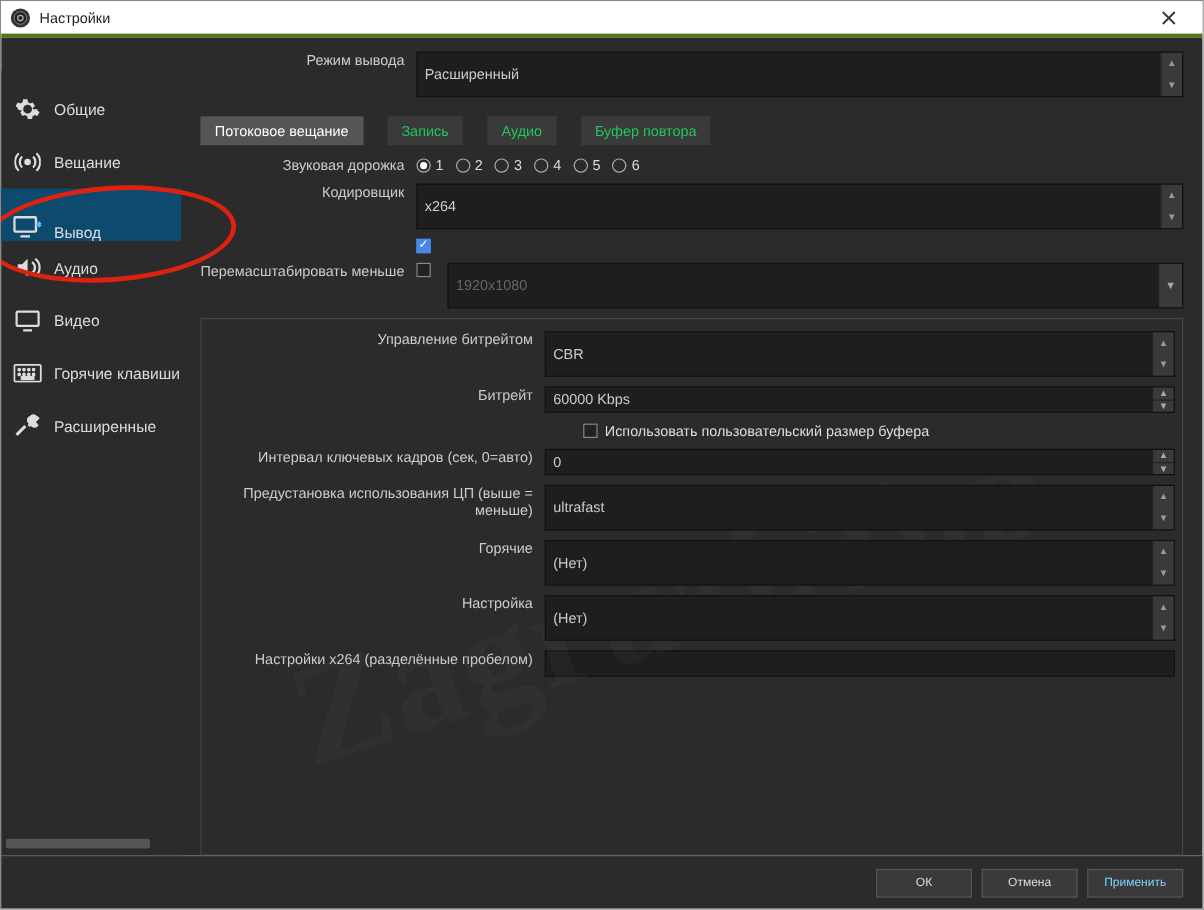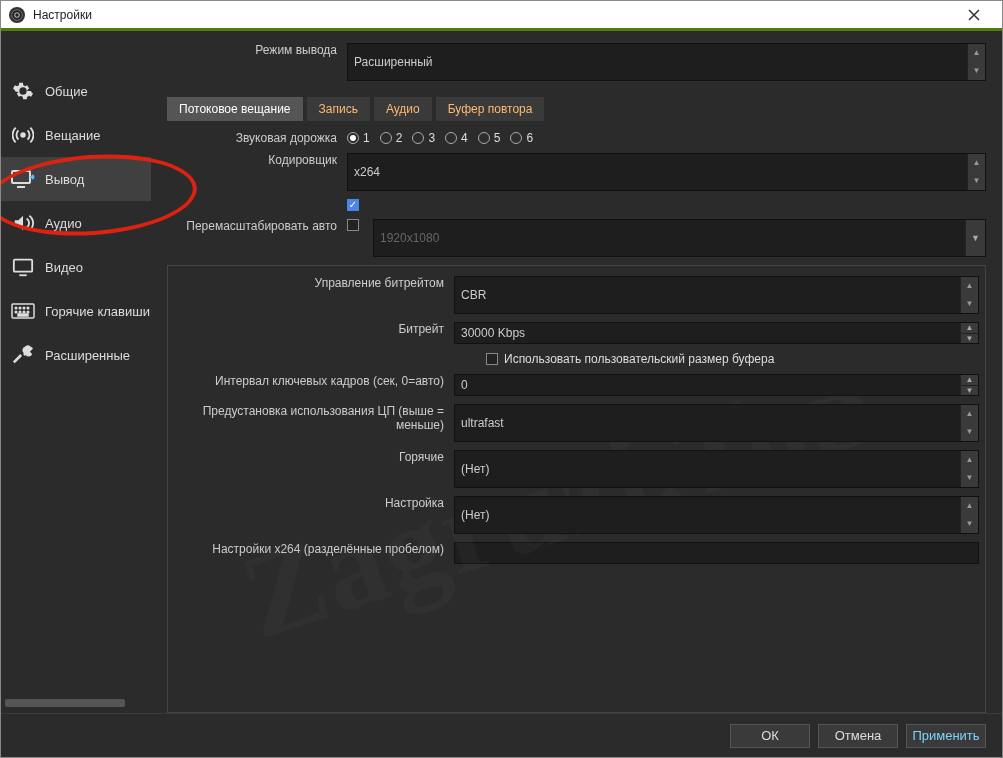--- a/index.html
+++ b/index.html
@@ -11,38 +11,38 @@
 .titlebar .app-icon { width: 16px; height: 16px; border-radius: 50%; background: #333; margin-right: 8px; display:flex;align-items:center;justify-content:center;}
 .titlebar .app-icon svg{width:12px;height:12px;}
 .titlebar .title { font-size: 12px; color: #222; flex: 1; }
 .titlebar .close { width: 40px; height: 100%; display:flex; align-items:center; justify-content:center; cursor:pointer;}
 .titlebar .close svg{width:12px;height:12px;}
 
 .body { flex:1; display:flex; background:#2b2b2b; color:#ddd; font-size:12px; overflow:hidden;}
 
 .sidebar { width: 150px; background:#2b2b2b; display:flex; flex-direction:column; padding-top:10px;margin-top:28px;}
 .sidebar-item { height:44px; display:flex; align-items:center; padding-left:10px; gap:10px; cursor:pointer; color:#ddd; font-size:13px;}
-.sidebar-item.active { background:#404040; }
+.sidebar-item.active { background:#0c4a6e;align-items:flex-end; }
 .sidebar-item .s-icon { width:24px; height:24px; display:flex; align-items:center; justify-content:center; }
 .sidebar-scroll { height:8px; background:#555; margin:auto 4px 6px 4px; border-radius:2px; width:120px;}
 
 .main { flex:1; display:flex; flex-direction:column; padding:12px 16px 0 16px; position:relative; overflow:hidden;}
 
 .row { display:flex; align-items:flex-start; margin-bottom:8px; }
 .row .label { width:180px; text-align:right; padding-right:10px; color:#ccc; font-size:12px;}
 .row .label.wide { width:280px; }
 .row .control { flex:1; }
 
 .select { background:#1e1e1e; border:1px solid #111; height:38px; display:flex; align-items:center; padding:0 6px; color:#ccc; position:relative; font-size:12px;}
 .select .spin { position:absolute; right:0; top:0; bottom:0; width:18px; background:#3a3a3a; border-left:1px solid #222; display:flex; flex-direction:column;}
 .select .spin div{flex:1; display:flex; align-items:center; justify-content:center; font-size:8px; color:#999; line-height:1;}
 .select .dd { position:absolute; right:0; top:0; bottom:0; width:20px; background:#3a3a3a; border-left:1px solid #222; display:flex; align-items:center; justify-content:center; font-size:9px; color:#aaa;}
 
-.tabs { display:flex; gap:4px; margin-bottom:10px; margin-top:8px;}
-.tab { background:#3a3a3a; padding:5px 12px; font-size:12px; color:#fdba74; cursor:pointer;}
+.tabs { display:flex; gap:20px; margin-bottom:10px; margin-top:8px;}
+.tab { background:#3a3a3a; padding:5px 12px; font-size:12px; color:#22c55e; cursor:pointer;}
 .tab.active { background:#555; color:#fff; }
 
 .tracks { display:flex; align-items:center; gap:10px; }
 .track-opt { display:flex; align-items:center; gap:4px; }
 .radio { width:12px; height:12px; border:1px solid #aaa; border-radius:50%; display:inline-flex; align-items:center; justify-content:center;}
 .radio.sel::after{content:""; width:6px; height:6px; background:#fff; border-radius:50%;}
 
 .cb { width:12px; height:12px; border:1px solid #888; background:#222; display:inline-flex; align-items:center; justify-content:center; margin-right:6px;}
 .cb.checked { background:#4a86e8; border-color:#4a86e8;}
 .cb.checked::after{content:"✓"; color:#fff; font-size:10px; line-height:1;}
@@ -50,21 +50,21 @@
 .panel { border:1px solid #444; padding:10px 6px; flex:1; overflow:auto;}
 
 .spinner { background:#1e1e1e; border:1px solid #111; height:22px; display:flex; align-items:center; padding:0 6px; color:#ccc; position:relative; font-size:12px;}
 .spinner .updown { position:absolute; right:0; top:0; bottom:0; width:18px; display:flex; flex-direction:column;}
 .spinner .updown div{flex:1; background:#3a3a3a; border-left:1px solid #222; display:flex;align-items:center;justify-content:center;font-size:8px;color:#aaa;}
 .spinner .updown div:first-child{border-bottom:1px solid #222;}
 
 .textin { background:#1e1e1e; border:1px solid #111; height:22px; color:#ccc; padding:0 6px; width:100%; font-size:12px;}
 
 .footer { height:44px; display:flex; align-items:center; justify-content:flex-end; padding:0 16px; gap:8px; background:#2b2b2b; border-top:1px solid #3a3a3a;}
-.btn { min-width:80px; height:24px; background:#3a3a3a; border:1px solid #555; color:#ddd; font-size:13px; display:flex; align-items:center; justify-content:center; cursor:pointer;}
+.btn { min-width:80px; height:24px; background:#3a3a3a; border:1px solid #555; color:#ddd; font-size:10px; display:flex; align-items:center; justify-content:center; cursor:pointer;}
 .btn.disabled{color:#7dd3fc; cursor:default;}
 
 
 .anno-ellipse { position:absolute; left:-14px; top:124px; width:210px; height:80px; border:4px solid #d21; border-radius:50%; pointer-events:none; transform:rotate(-4deg);}
 .content-wrap{position:relative; flex:1; display:flex; overflow:hidden;}
 
 
 .wm { position:absolute; font-size:120px; font-weight:700; color:rgba(120,120,120,0.08); transform:rotate(-18deg); pointer-events:none; white-space:nowrap; font-family:Georgia,serif; letter-spacing:2px; }
 .wm1{ left:80px; top:400px;}
 </style>
@@ -233,21 +233,21 @@
         </div>
 
         <div class="row">
           <div class="label"></div>
           <div class="control" style="display:flex;align-items:center;">
             <span class="cb checked"></span>
           </div>
         </div>
 
         <div class="row">
-          <div class="label">Перемасштабировать авто</div>
+          <div class="label">Перемасштабировать меньше</div>
           <div style="display:flex;align-items:center;margin-right:8px;">
             <span class="cb"></span>
           </div>
           <div class="control">
             <div class="select" style="color:#666;">
               <span>1920x1080</span>
               <div class="dd">▼</div>
             </div>
           </div>
         </div>
@@ -262,21 +262,21 @@
                     <div>▲</div>
                     <div>▼</div>
                   </div>
               </div>
             </div>
           </div>
           <div class="row">
             <div class="label wide">Битрейт</div>
             <div class="control">
               <div class="spinner">
-                <span>30000 Kbps</span>
+                <span>60000 Kbps</span>
                 <div class="updown">
                     <div>▲</div>
                     <div>▼</div>
                   </div>
               </div>
             </div>
           </div>
           <div class="row">
             <div class="label wide"></div>
             <div class="control" style="display:flex;align-items:center;padding-left:32px;">

